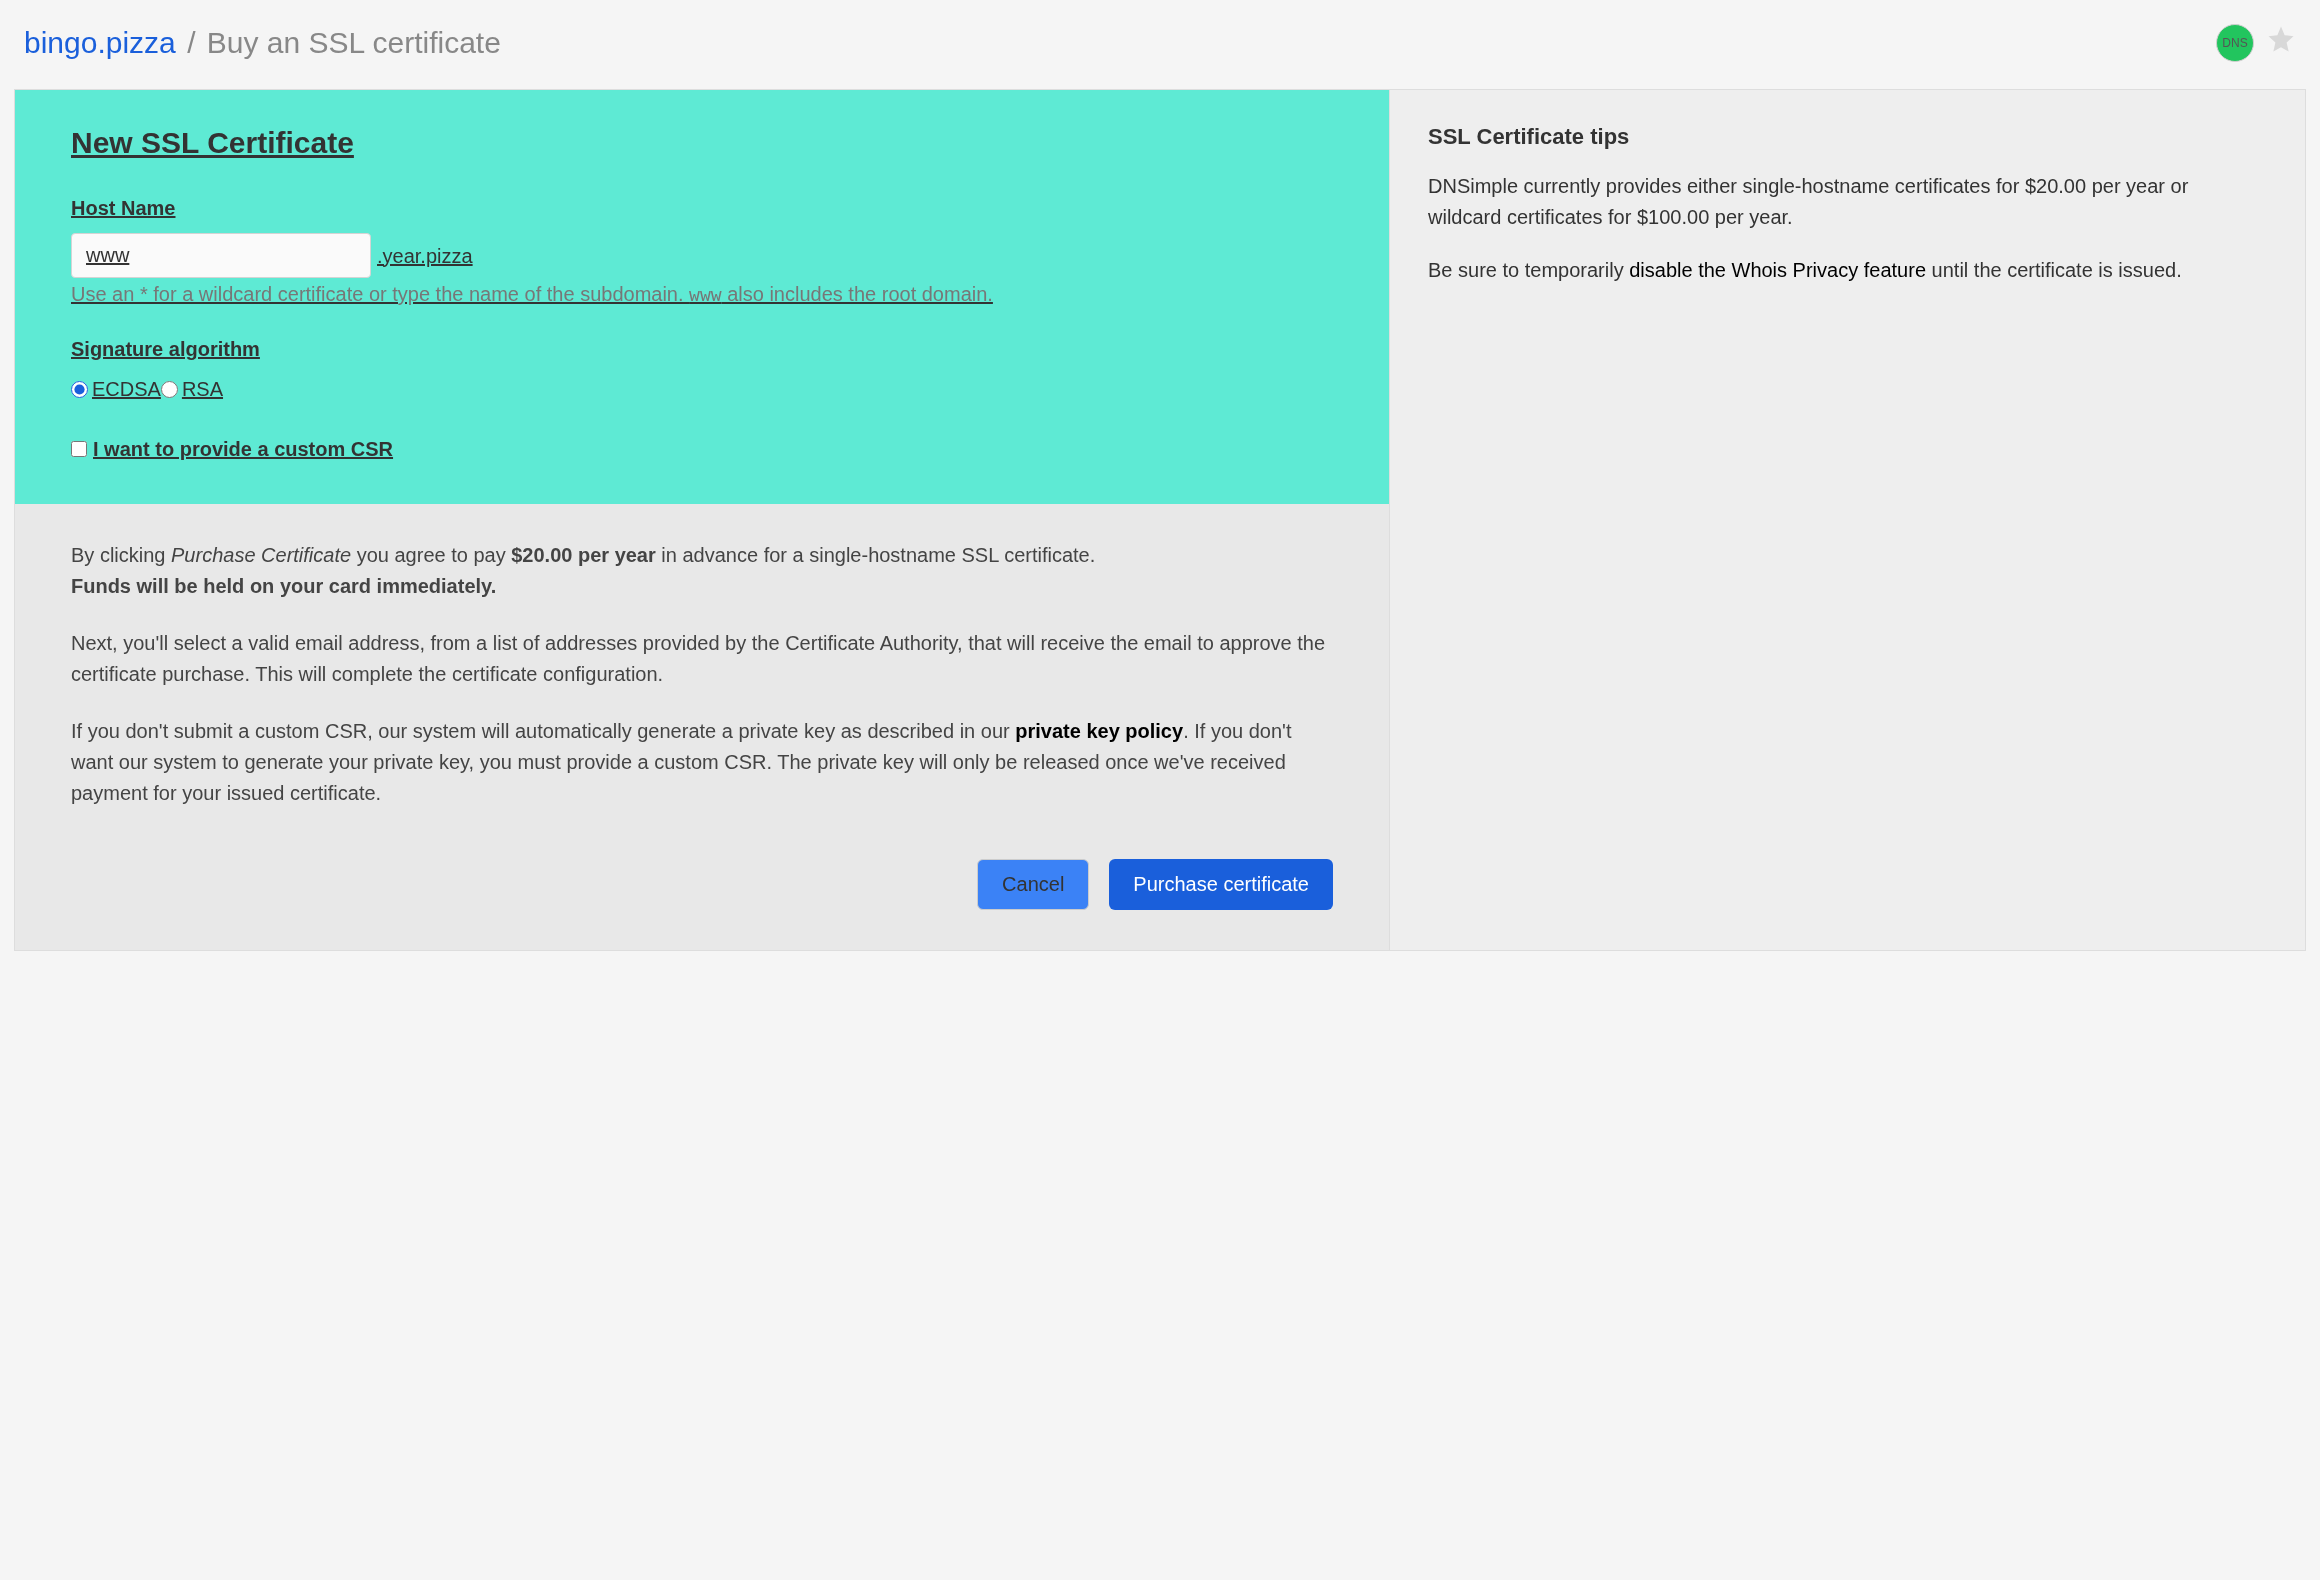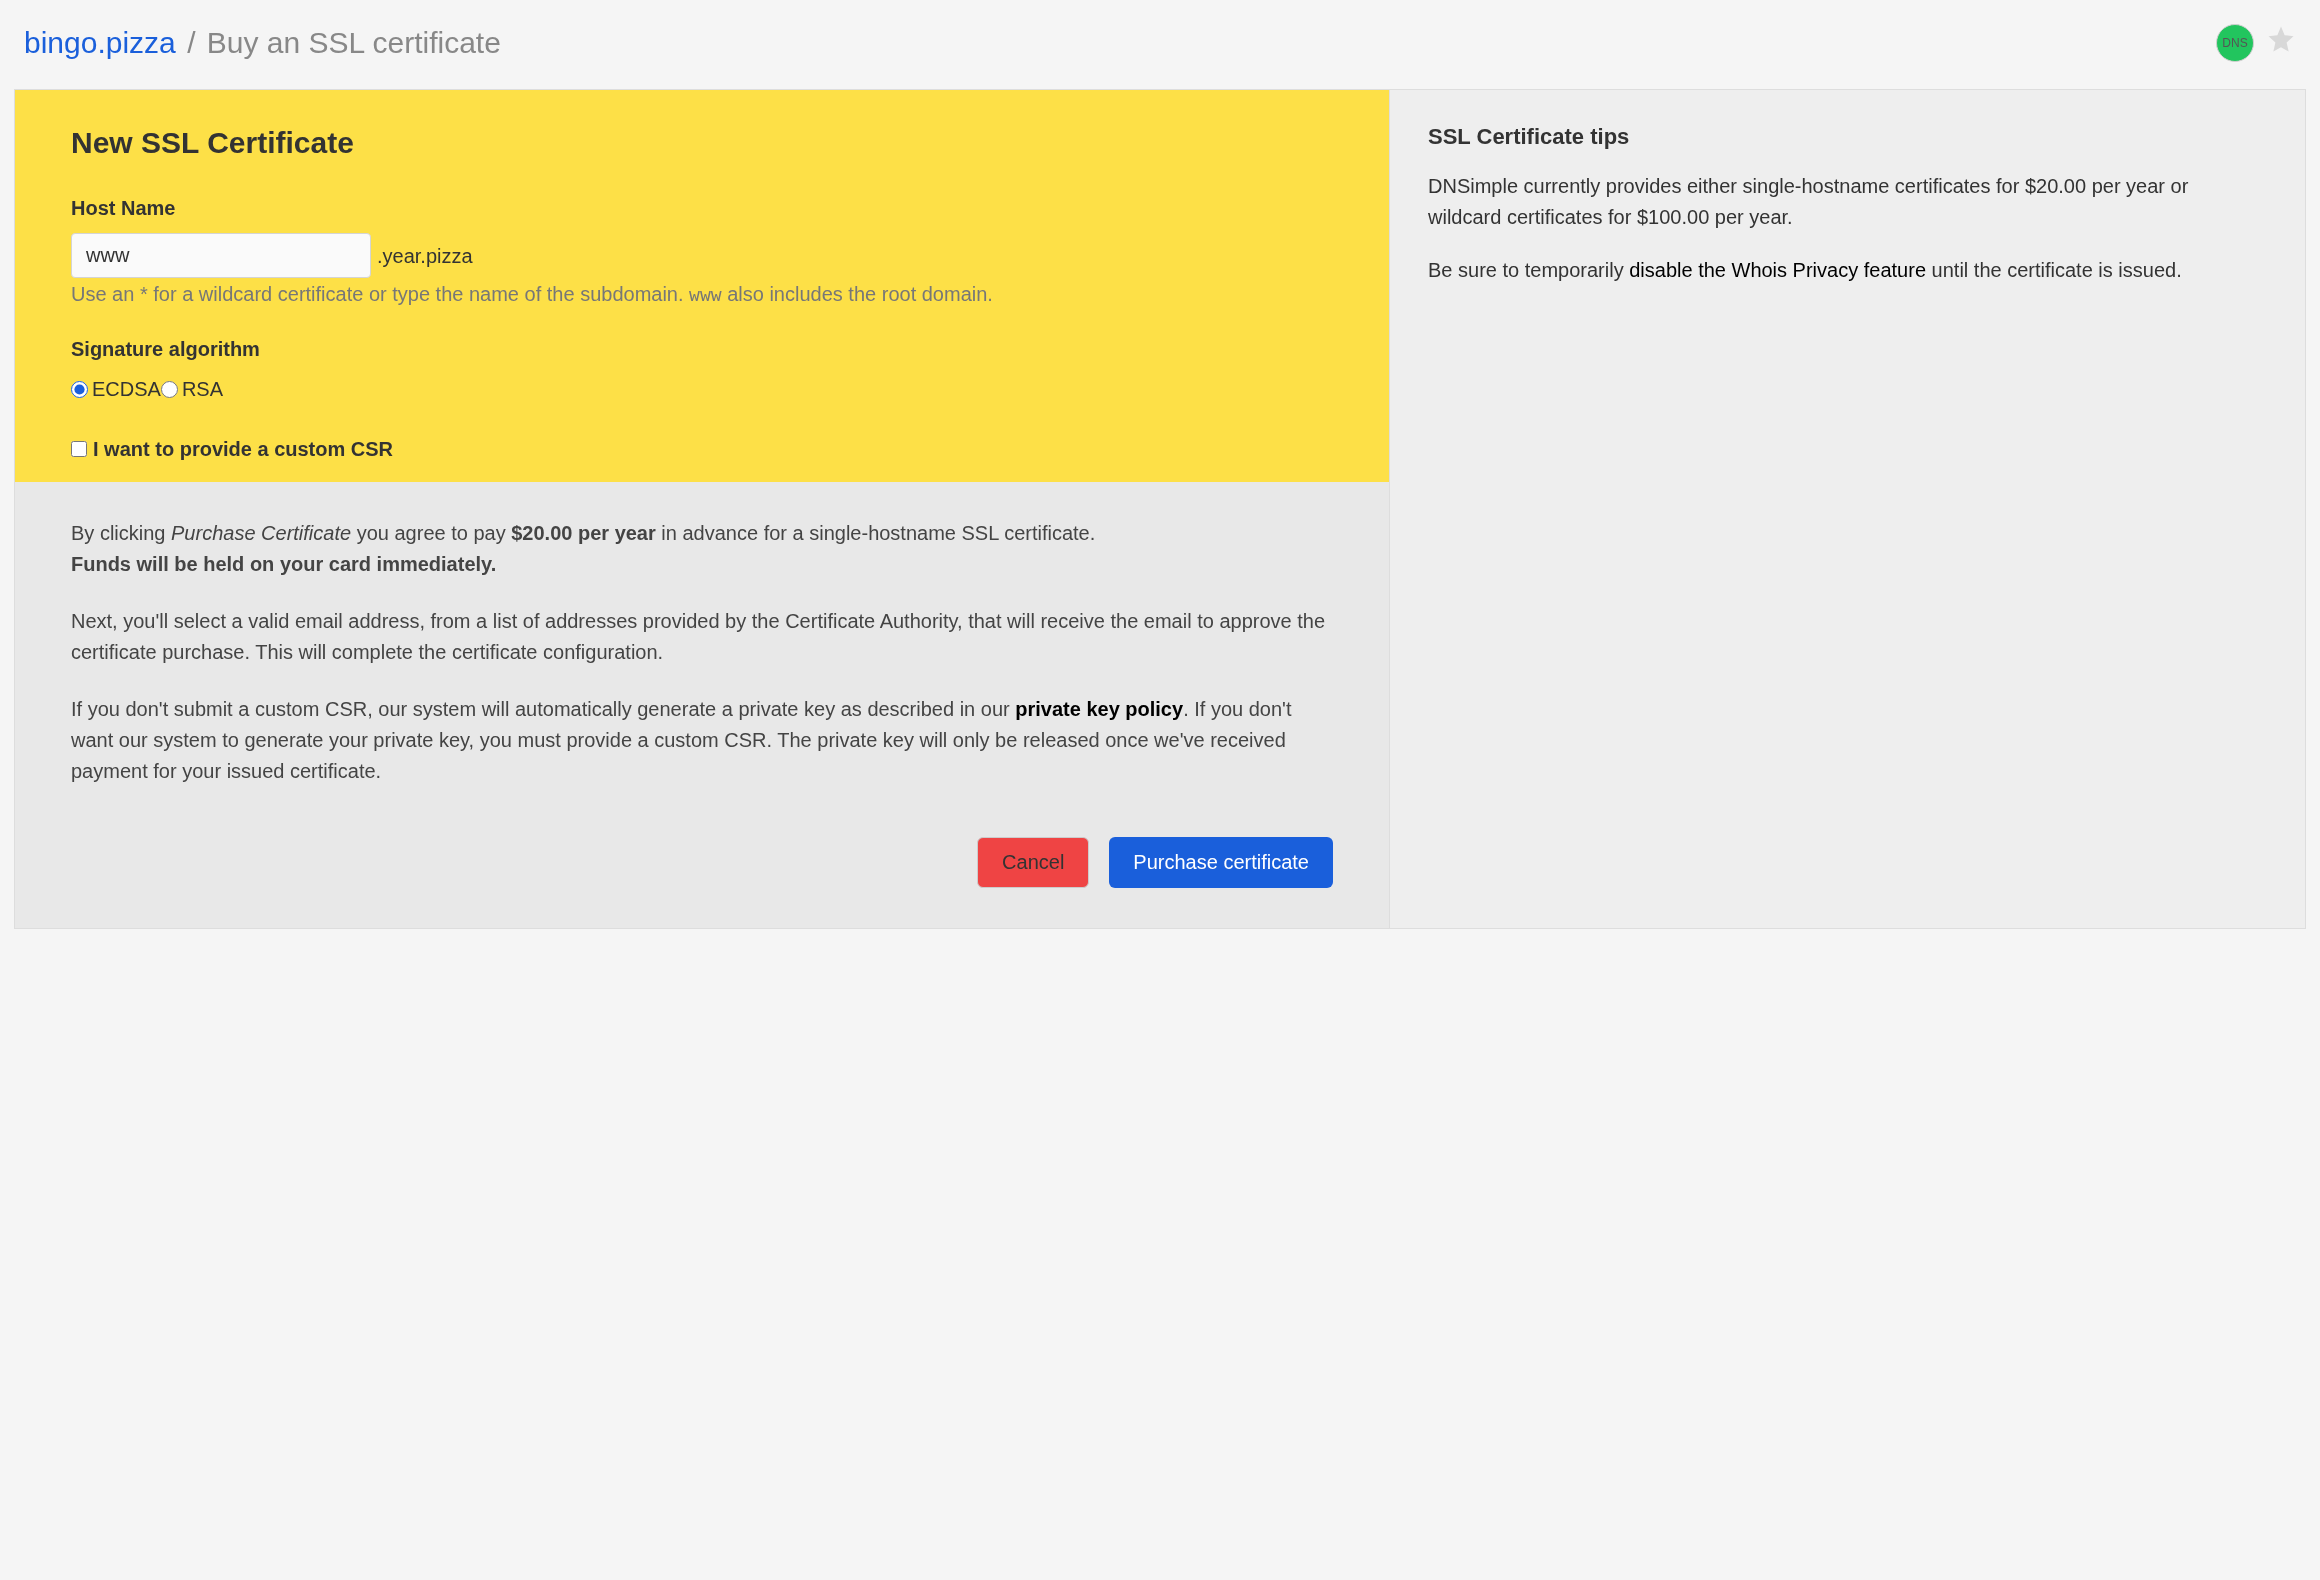--- a/index.html
+++ b/index.html
@@ -72,22 +72,23 @@
       border: 1px solid #ddd;
       background: #fff;
       margin: 0 14px 14px;
     }
     .main-col {
       flex: 0 0 60%;
       display: flex;
       flex-direction: column;
     }
     .form-section {
-      padding: 30px 56px 18px 56px;
-      background: #fde047;
+      padding: 30px 56px 40px 56px;
+      background: #5eead4;
+      text-decoration: underline;
     }
     .form-title {
       font-size: 30px;
       font-weight: 700;
       margin-bottom: 28px;
     }
     .field-group {
       margin-bottom: 24px;
     }
     .field-label {
@@ -186,21 +187,21 @@
     }
     .btn {
       padding: 13px 24px;
       font-size: 20px;
       border-radius: 6px;
       cursor: pointer;
       border: none;
       font-family: inherit;
     }
     .btn-cancel {
-      background: #ef4444;
+      background: #3b82f6;
       color: #333;
       border: 1px solid #ccc;
     }
     .btn-primary {
       background: #1a5fdb;
       color: #fff;
       font-weight: 400;
     }
     .side-col {
       flex: 1;

